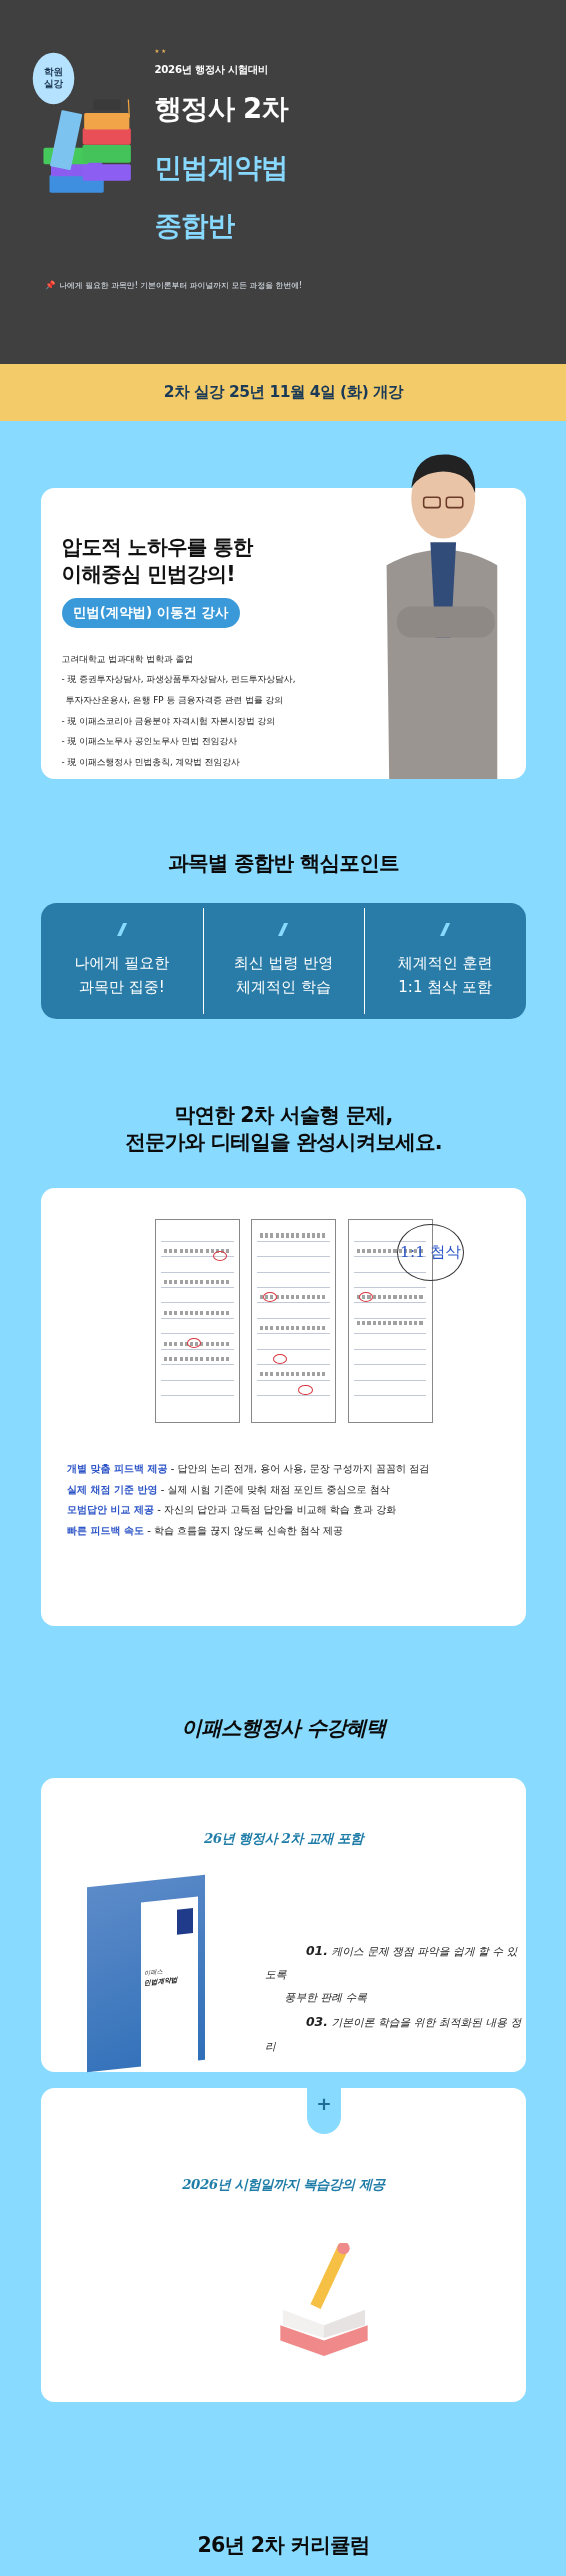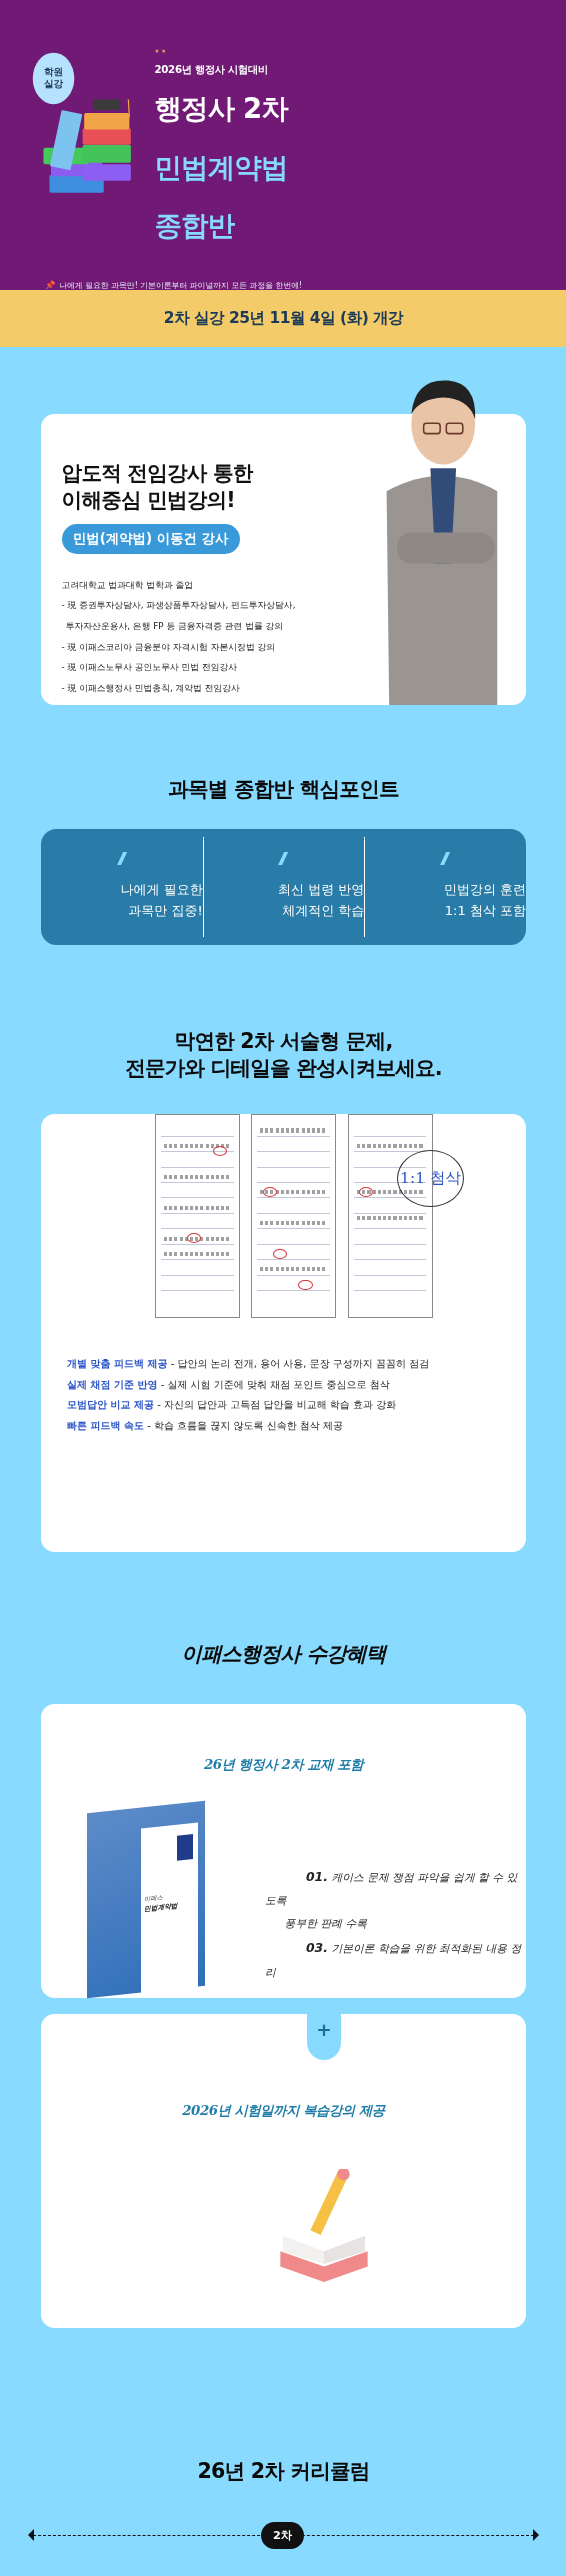--- a/index.html
+++ b/index.html
@@ -1,21 +1,21 @@
 <!DOCTYPE html>
 <html style="font-size:8.2px"><head>
 <meta charset="utf-8">
 <style>
   * { box-sizing: border-box; margin: 0; padding: 0; }
   html, body { width: 567px; background: #88dafe; }
   body { font-family: "DejaVu Sans", "Liberation Sans", sans-serif; color: #111; }
   .page { width: 567px; position: relative; }
 
   
-  .hero { height: 290px; background: #701a75; position: relative; overflow: hidden; }
+  .hero { height: 364px; background: #404040; position: relative; overflow: hidden; }
   .hero .badge { position: absolute; left: 56px; top: 90px; width: 71px; height: 88px; border-radius: 50%; background: #b5e2ff; display: flex; flex-direction: column; align-items: center; justify-content: center; color: #1d3650; font-weight: bold; font-size: 16.5px; line-height: 1.25; z-index: 2; }
   .hero .books { position: absolute; left: 64px; top: 170px; width: 170px; height: 170px; }
   .hero .stars { position: absolute; left: 264px; top: 82px; color: #e9b35a; font-size: 9.3px; letter-spacing: 3.1px; }
   .hero .eyebrow { position: absolute; left: 264px; top: 106px; color: #fff; font-size: 17.5px; font-weight: bold; letter-spacing: -0.5px; }
   .hero .title1 { position: absolute; left: 264px; top: 161px; color: #fff; font-size: 47px; font-weight: bold; letter-spacing: -1.5px; line-height: 1; }
   .hero .title2 { position: absolute; left: 264px; top: 263px; color: #88d9ff; font-size: 47px; font-weight: bold; letter-spacing: -1.5px; line-height: 1; }
   .hero .title3 { position: absolute; left: 264px; top: 361px; color: #88d9ff; font-size: 47px; font-weight: bold; letter-spacing: -1.5px; line-height: 1; }
   .hero .tagline { position: absolute; left: 77px; top: 479px; color: #e6eef7; font-size: 13.4px; display: flex; align-items: center; gap: 6.2px; }
   .pin { color: #9b7cf2; font-size: 14.4px; }
 
@@ -34,28 +34,28 @@
   .instructor { padding-top: 67px; height: 397px; }
   .instructor .card { height: 291px; padding: 46px 0 0 20.6px; }
   .instructor .head { font-size: 20.6px; font-weight: bold; line-height: 1.3; letter-spacing: -0.8px; }
   .instructor .pill { display: inline-block; margin-top: 10.3px; background: #3a9ad9; color: #fff; font-size: 13.4px; font-weight: bold; padding: 6.2px 11.3px; border-radius: 15.5px; }
   .instructor ul { list-style: none; margin-top: 20.6px; font-size: 8.8px; line-height: 2.35; color: #222; }
   .portrait { position: absolute; right: 20.6px; top: -36px; width: 139px; height: 327px; }
 
   
   .keypoints { padding-top: 31px; height: 268px; }
   .kp-card { margin: 26px 41px 0; background: #287ca7; border-radius: 15.5px; height: 116px; display: flex; align-items: center; }
-  .kp-item { flex: 1; text-align: right; color: #fff; font-size: 13px; line-height: 1.6; position: relative; }
+  .kp-item { flex: 1; text-align: center; color: #fff; font-size: 15px; line-height: 1.6; position: relative; }
   .kp-item + .kp-item::before { content: ""; position: absolute; left: 0; top: -15.5px; bottom: -15.5px; border-left: 1px solid #fff; }
   .kp-icon { display: block; width: 4.1px; height: 13.4px; background: #88dafe; transform: skew(-25deg); margin: 0 auto 14.4px; }
 
   
   .correction { padding-top: 15.5px; }
   .correction .sec-title { line-height: 1.35; }
-  .corr-card { margin: 31px 41px 0; height: 438px; }
+  .corr-card { margin: 31px 41px 0; height: 438px; padding-top: 31px; }
   .papers { display: flex; gap: 11.3px; justify-content: center; margin-left: 20.6px; }
   .paper { width: 85px; height: 204px; background: #fff; border: 1px solid #888; position: relative; overflow: hidden; }
   .paper .ln { position: absolute; left: 5.2px; right: 5.2px; height: 0.5px; background: #c2c8d6; }
   .paper .scrib { position: absolute; left: 8.2px; right: 8.2px; height: 4.1px; background: repeating-linear-gradient(90deg,#555 0 3.1px, transparent 3.1px 5.2px); opacity: .55; }
   .paper .red { position: absolute; width: 14.4px; height: 10.3px; border: 0.8px solid #d8363e; border-radius: 50%; }
   .bubble { position: absolute; right: 62px; top: 36px; width: 67px; height: 57px; border: 1px solid #333; border-radius: 50%; display: flex; align-items: center; justify-content: center; color: #2c56c6; font-size: 15.5px; font-family: "DejaVu Serif", serif; }
   .corr-list { margin: 36px 0 0 26px; font-size: 10px; line-height: 2.05; color: #222; }
   .corr-list b { color: #2d55c7; }
 
   
@@ -118,21 +118,21 @@
     </div>
   </section>
 
   <div class="open-bar">
     <span>2차 실강 25년 11월 4일 (화) 개강</span>
   </div>
 
   <section class="section instructor">
     <div class="card">
       <div class="head">
-        <div>압도적 전임강사 통한</div>
+        <div>압도적 노하우를 통한</div>
         <div>이해중심 민법강의!</div>
       </div>
       <div class="pill">민법(계약법) 이동건 강사</div>
       <ul>
         <li>고려대학교 법과대학 법학과 졸업</li>
         <li>- 現 증권투자상담사, 파생상품투자상담사, 펀드투자상담사,</li>
         <li style="padding-left:4.1px">  투자자산운용사, 은행 FP 등 금융자격증 관련 법률 강의</li>
         <li>- 現 이패스코리아 금융분야 자격시험 자본시장법 강의</li>
         <li>- 現 이패스노무사 공인노무사 민법 전임강사</li>
         <li>- 現 이패스행정사 민법총칙, 계약법 전임강사</li>
@@ -157,21 +157,21 @@
         <div>나에게 필요한</div>
         <div>과목만 집중!</div>
       </div>
       <div class="kp-item">
         <span class="kp-icon"></span>
         <div>최신 법령 반영</div>
         <div>체계적인 학습</div>
       </div>
       <div class="kp-item">
         <span class="kp-icon"></span>
-        <div>민법강의 훈련</div>
+        <div>체계적인 훈련</div>
         <div>1:1 첨삭 포함</div>
       </div>
     </div>
   </section>
 
   <section class="section correction">
     <h2 class="sec-title">
       <div>막연한 2차 서술형 문제,</div>
       <div>전문가와 디테일을 완성시켜보세요.</div>
     </h2>

